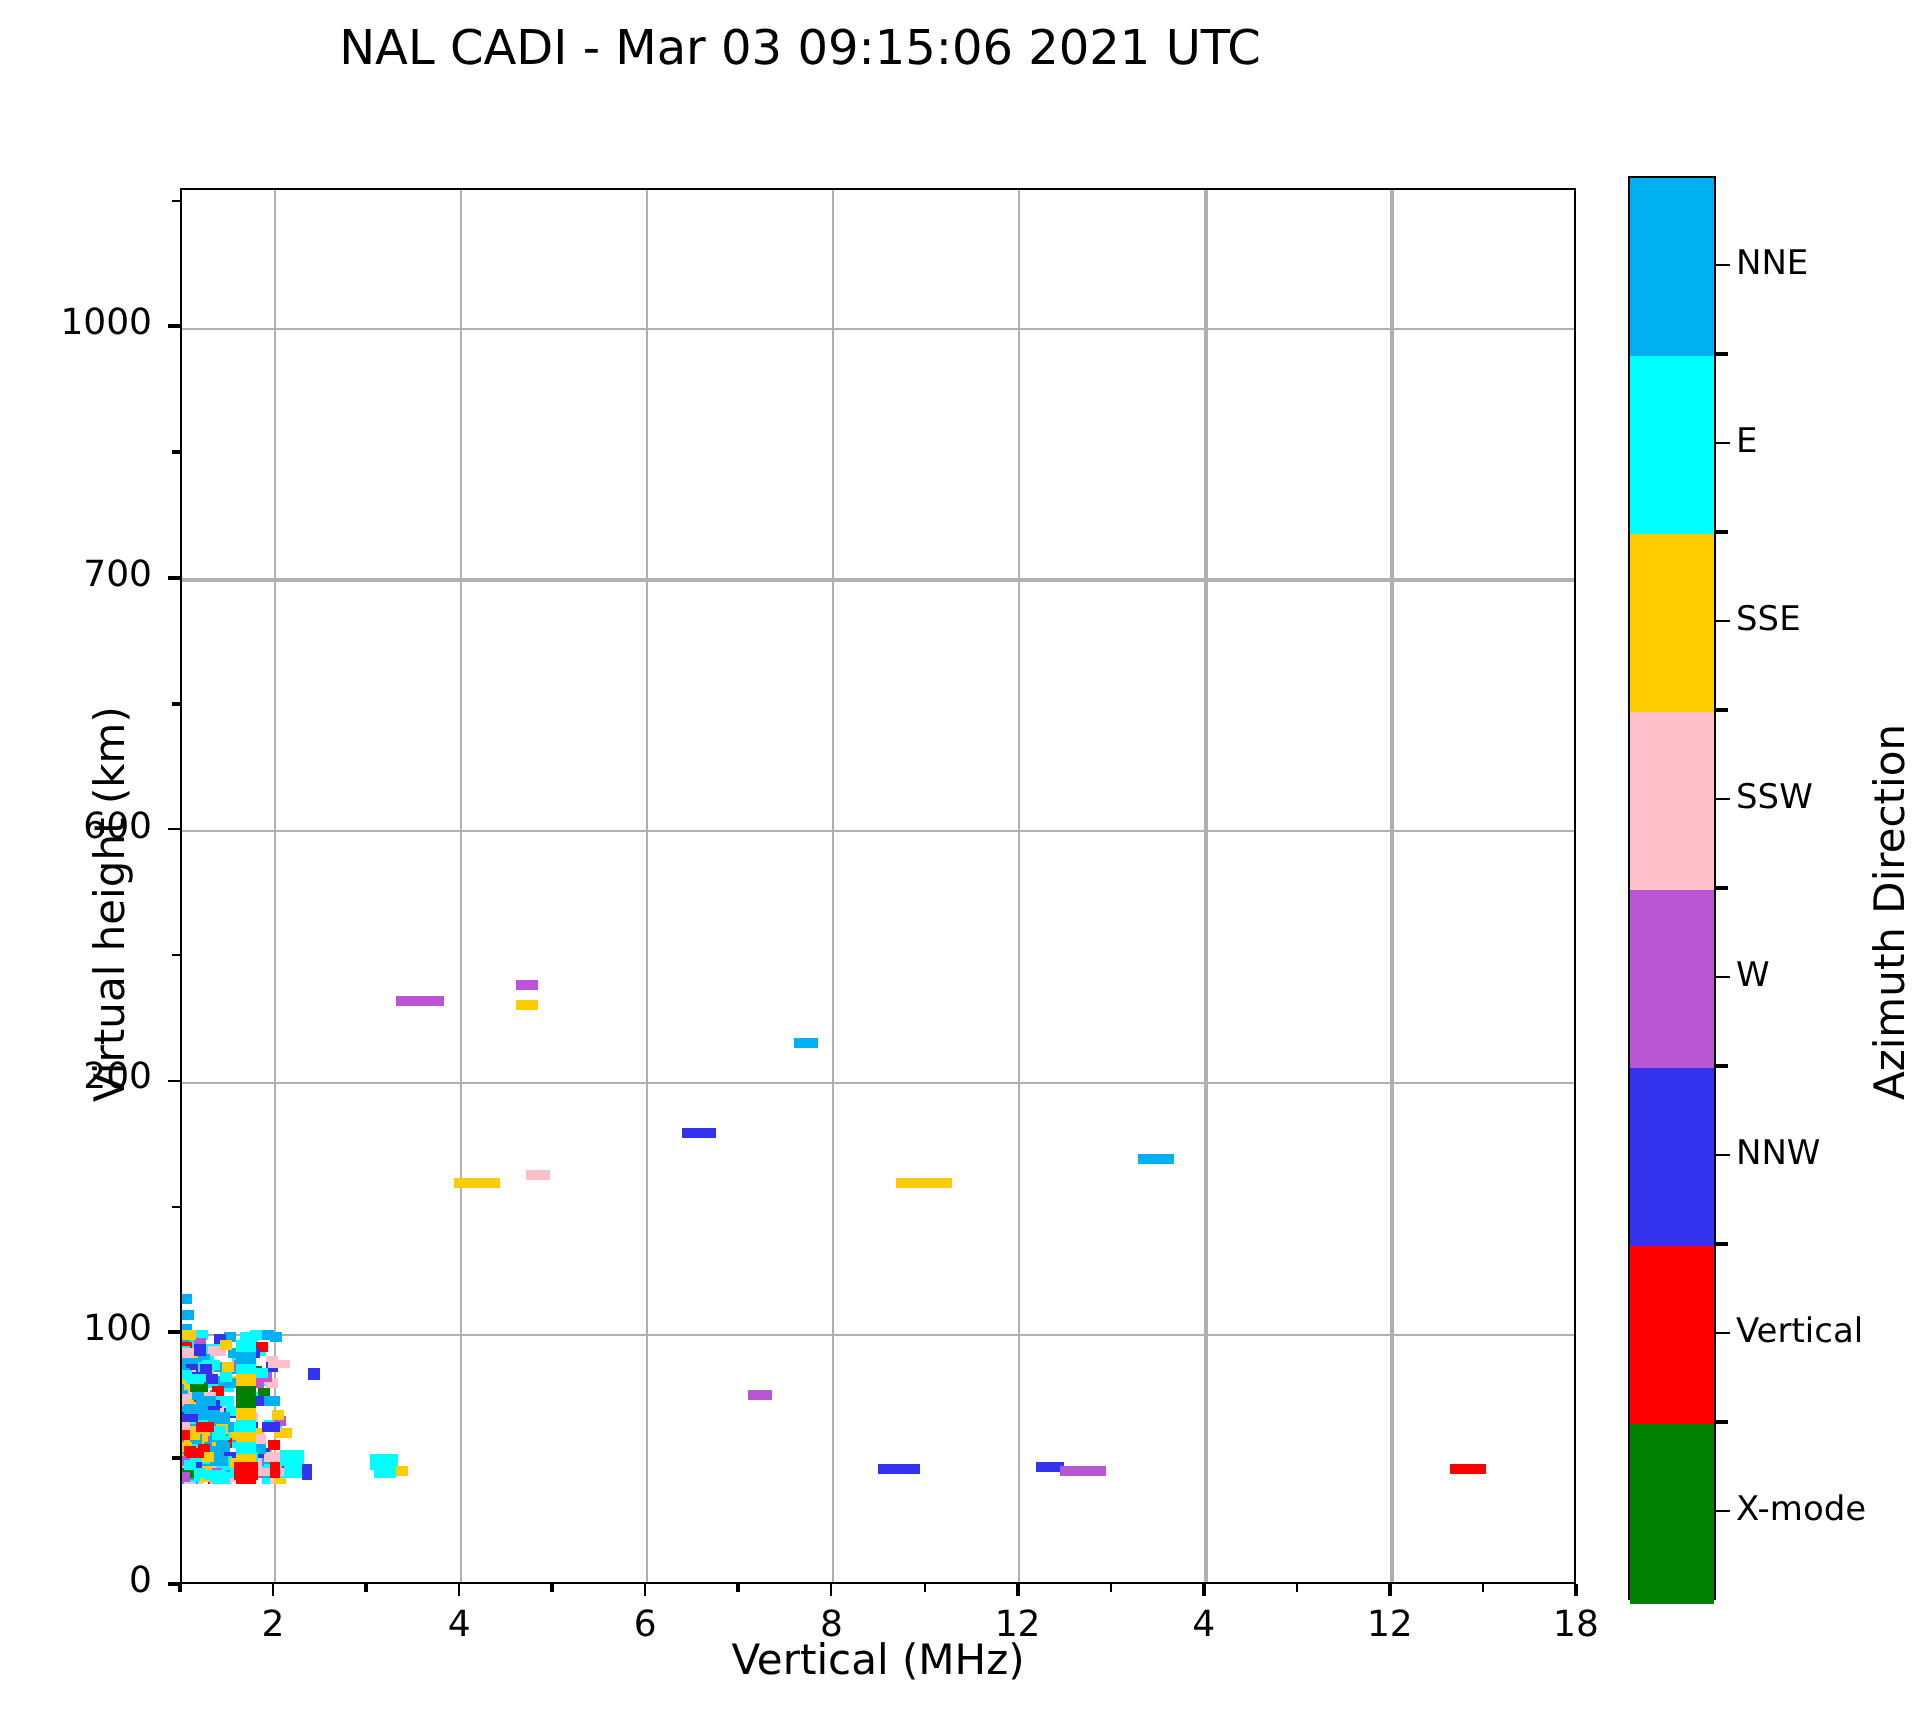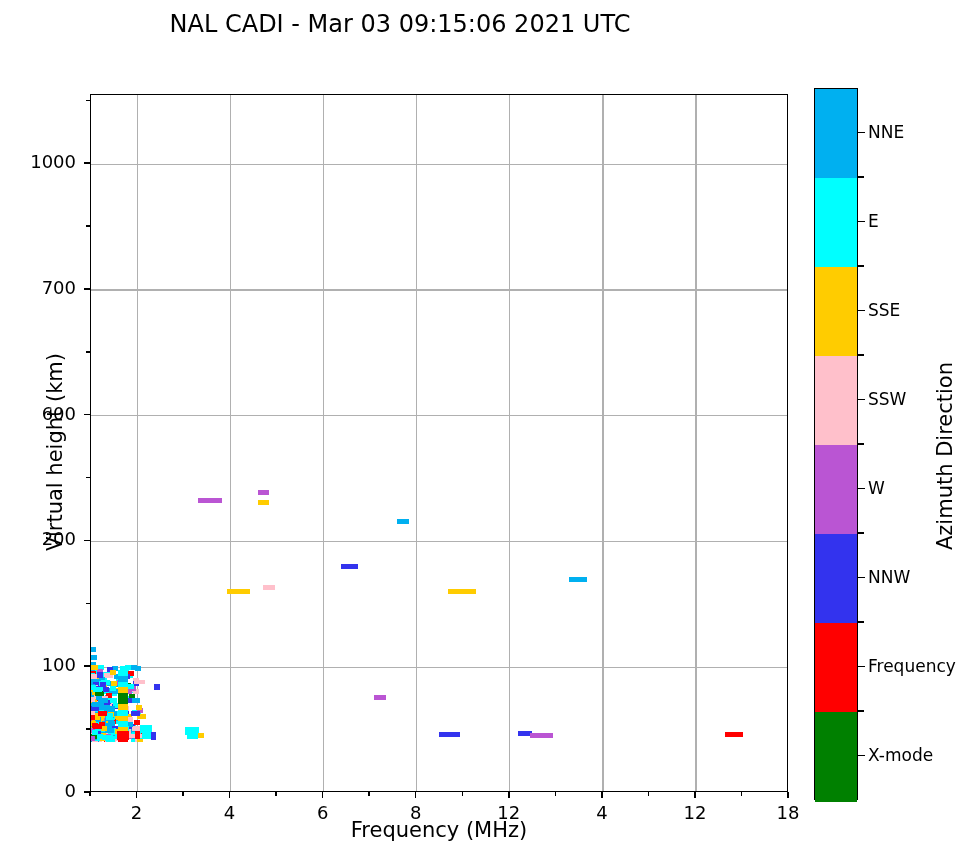--- a/index.html
+++ b/index.html
@@ -660,21 +660,21 @@
       <div class="tick-x" style="left: 89.25px; top: 792px; height: 4px;"></div>
       <div class="tick-x" style="left: 182.317px; top: 792px; height: 4px;"></div>
       <div class="tick-x" style="left: 275.383px; top: 792px; height: 4px;"></div>
       <div class="tick-x" style="left: 368.45px; top: 792px; height: 4px;"></div>
       <div class="tick-x" style="left: 461.517px; top: 792px; height: 4px;"></div>
       <div class="tick-x" style="left: 554.583px; top: 792px; height: 4px;"></div>
       <div class="tick-x" style="left: 647.65px; top: 792px; height: 4px;"></div>
       <div class="tick-x" style="left: 740.717px; top: 792px; height: 4px;"></div>
     </div>
 
-  <div class="xlabel">Frequency (MHz)</div>
+  <div class="xlabel">Vertical (MHz)</div>
   <div class="ylabel">Virtual height (km)</div>
 
   <div class="cbar" id="cbar">
       <div class="cbar-seg" style="top: 0px; height: 89.5px; background: rgb(0, 176, 240);"></div>
       <div class="cbar-seg" style="top: 89px; height: 89.5px; background: rgb(0, 255, 255);"></div>
       <div class="cbar-seg" style="top: 178px; height: 89.5px; background: rgb(255, 204, 0);"></div>
       <div class="cbar-seg" style="top: 267px; height: 89.5px; background: rgb(255, 192, 203);"></div>
       <div class="cbar-seg" style="top: 356px; height: 89.5px; background: rgb(186, 85, 211);"></div>
       <div class="cbar-seg" style="top: 445px; height: 89.5px; background: rgb(51, 51, 238);"></div>
       <div class="cbar-seg" style="top: 534px; height: 89.5px; background: rgb(255, 0, 0);"></div>
@@ -687,21 +687,21 @@
       <div class="cbar-label" style="top: 210.5px;">E</div>
       <div class="cbar-tick" style="top: 309.75px;"></div>
       <div class="cbar-label" style="top: 299.5px;">SSE</div>
       <div class="cbar-tick" style="top: 398.75px;"></div>
       <div class="cbar-label" style="top: 388.5px;">SSW</div>
       <div class="cbar-tick" style="top: 487.75px;"></div>
       <div class="cbar-label" style="top: 477.5px;">W</div>
       <div class="cbar-tick" style="top: 576.75px;"></div>
       <div class="cbar-label" style="top: 566.5px;">NNW</div>
       <div class="cbar-tick" style="top: 665.75px;"></div>
-      <div class="cbar-label" style="top: 655.5px;">Frequency</div>
+      <div class="cbar-label" style="top: 655.5px;">Vertical</div>
       <div class="cbar-tick" style="top: 754.75px;"></div>
       <div class="cbar-label" style="top: 744.5px;">X-mode</div>
       <div class="cbar-tick" style="top: 176.25px; width: 6px;"></div>
       <div class="cbar-tick" style="top: 265.25px; width: 6px;"></div>
       <div class="cbar-tick" style="top: 354.25px; width: 6px;"></div>
       <div class="cbar-tick" style="top: 443.25px; width: 6px;"></div>
       <div class="cbar-tick" style="top: 532.25px; width: 6px;"></div>
       <div class="cbar-tick" style="top: 621.25px; width: 6px;"></div>
       <div class="cbar-tick" style="top: 710.25px; width: 6px;"></div>
     </div>

